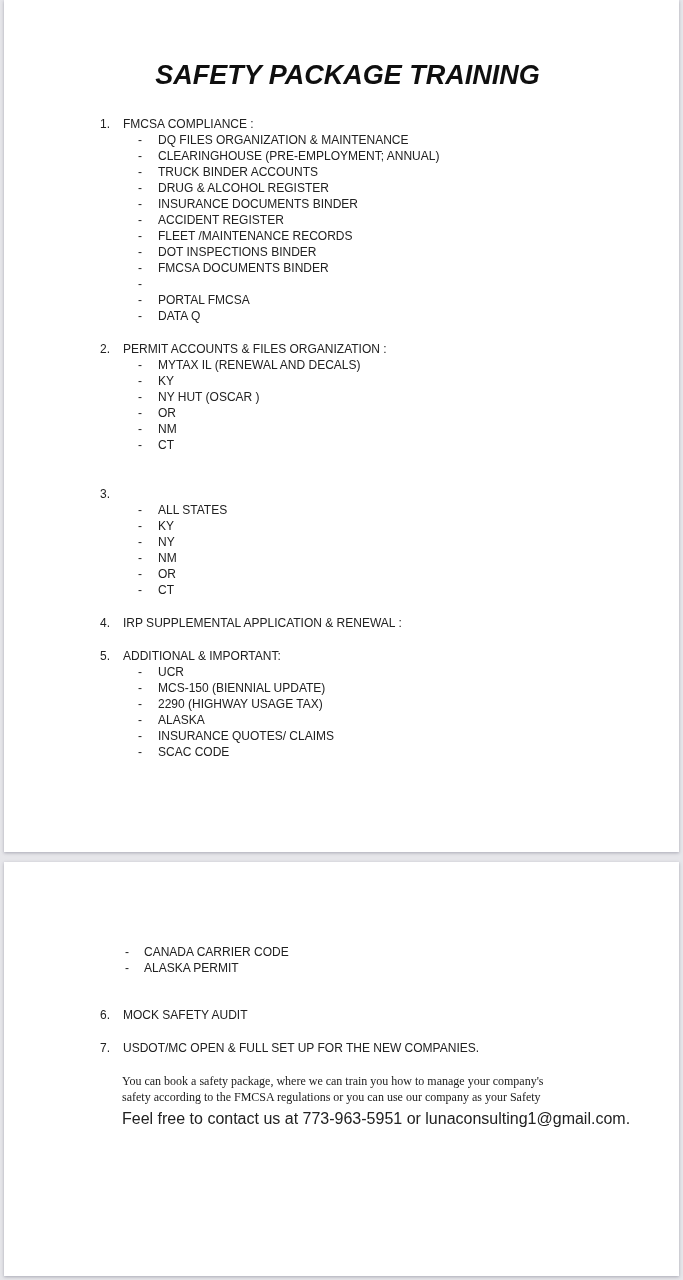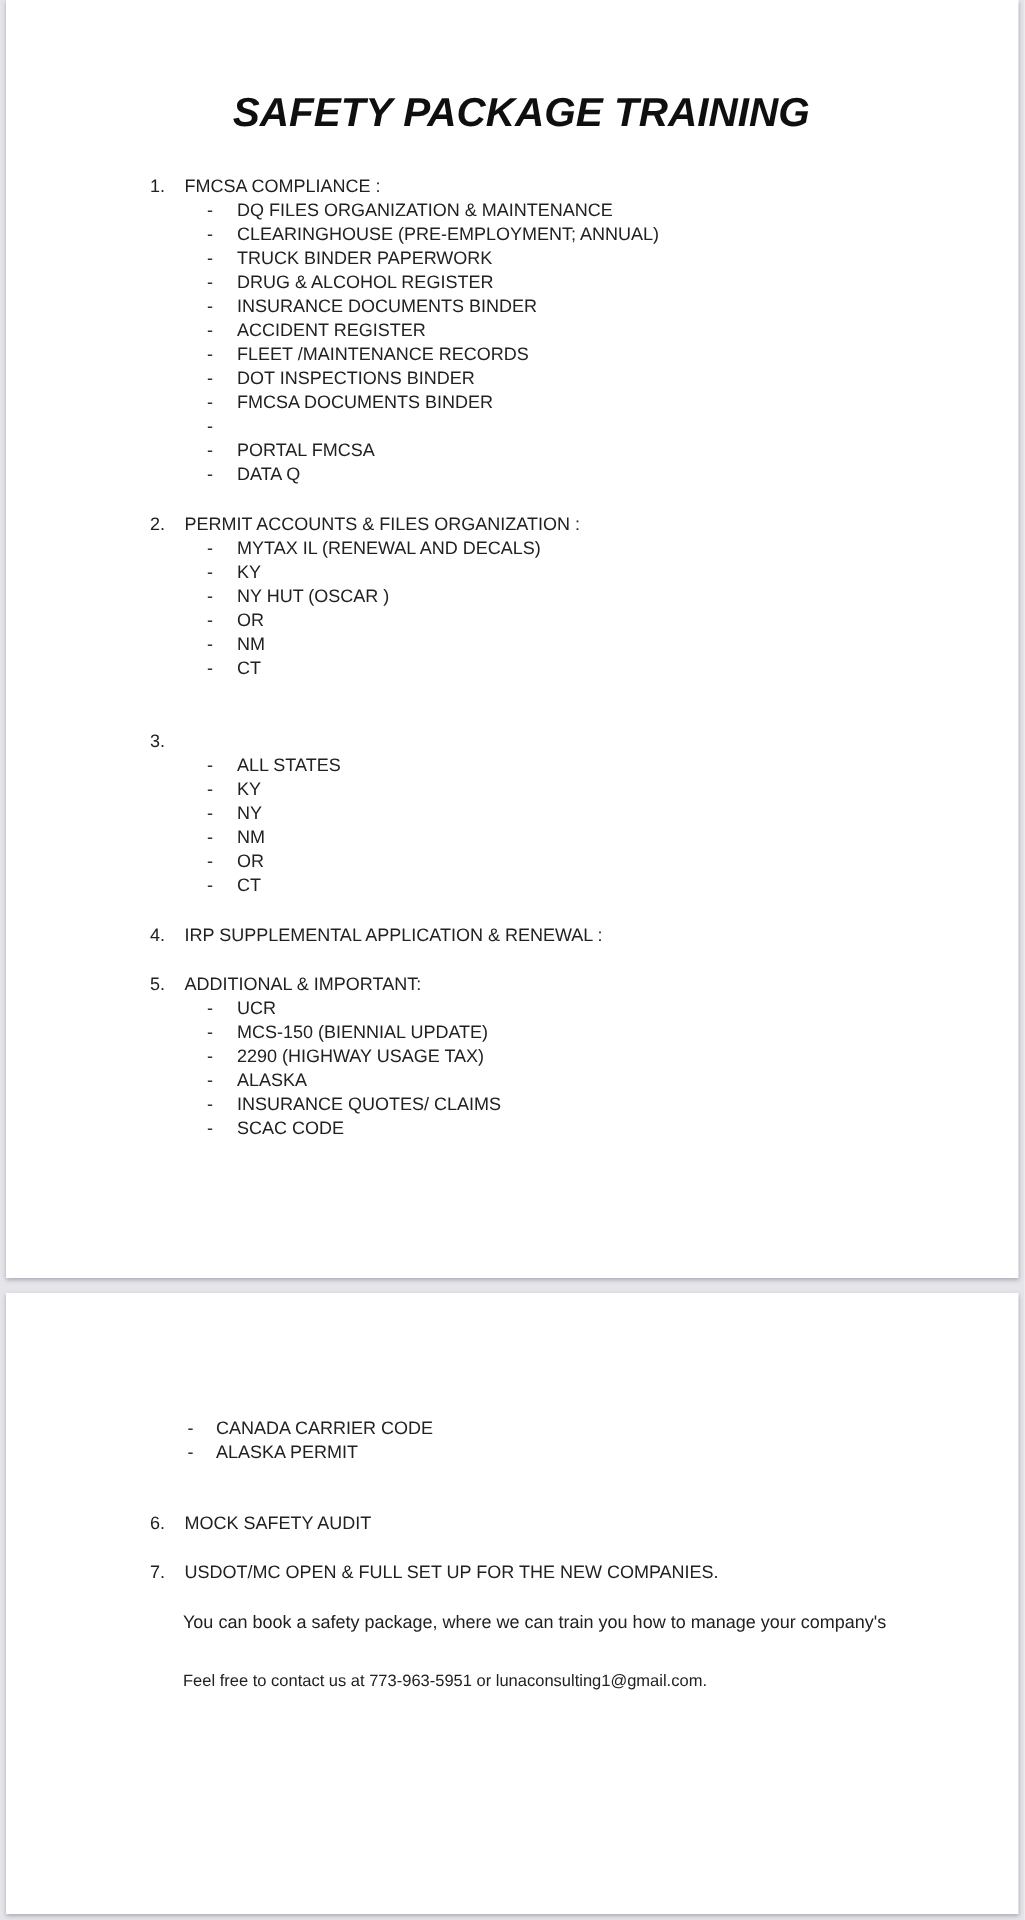--- a/index.html
+++ b/index.html
@@ -57,26 +57,26 @@
     padding-left: 134px;
     font-size: 12px;
     line-height: 16px;
   }
   .dash { flex: none; width: 20px; }
   .txt { white-space: nowrap; text-align: right; }
 
   .cont-list .item { padding-left: 121px; }
   .cont-list .dash { width: 19px; }
 
-  .paragraph { margin-top: 17px; padding-left: 118px; }
+  .paragraph { margin-top: 17px; padding-left: 118px; font-family: Liberation Serif, serif; }
   .para-line { font-size: 12px; line-height: 16px; white-space: nowrap; }
   .contact {
-    margin-top: 24px;
+    margin-top: 6px;
     padding-left: 118px;
-    font-size: 11px;
+    font-size: 16px;
     line-height: 16px;
     white-space: nowrap;
   }
 </style>
 </head>
 <body>
 
 <div class="canvas">
   <div class="page page1">
     <h1 class="title">SAFETY PACKAGE TRAINING</h1>
@@ -90,21 +90,21 @@
             <div class="item">
               <span class="dash">-</span>
               <span class="txt">DQ FILES ORGANIZATION &amp; MAINTENANCE</span>
             </div>
             <div class="item">
               <span class="dash">-</span>
               <span class="txt">CLEARINGHOUSE (PRE-EMPLOYMENT; ANNUAL)</span>
             </div>
             <div class="item">
               <span class="dash">-</span>
-              <span class="txt">TRUCK BINDER PAPERWORK</span>
+              <span class="txt">TRUCK BINDER ACCOUNTS</span>
             </div>
             <div class="item">
               <span class="dash">-</span>
               <span class="txt">DRUG &amp; ALCOHOL REGISTER</span>
             </div>
             <div class="item">
               <span class="dash">-</span>
               <span class="txt">INSURANCE DOCUMENTS BINDER</span>
             </div>
             <div class="item">
@@ -263,16 +263,17 @@
         <div class="section">
           <div class="heading-row">
             <span class="num">7.</span>
             <span class="heading">USDOT/MC OPEN &amp; FULL SET UP FOR THE NEW COMPANIES.</span>
           </div>
           <div class="items"></div>
         </div>
       </div>
     <div class="paragraph" id="p2-para">
         <div class="para-line">You can book a safety package, where we can train you how to manage your company's</div>
+        <div class="para-line">safety according to the FMCSA regulations or you can use our company as your Safety</div>
       </div>
     <div class="contact">Feel free to contact us at 773-963-5951 or lunaconsulting1@gmail.com.</div>
   </div>
 </div>
 
 </body></html>

